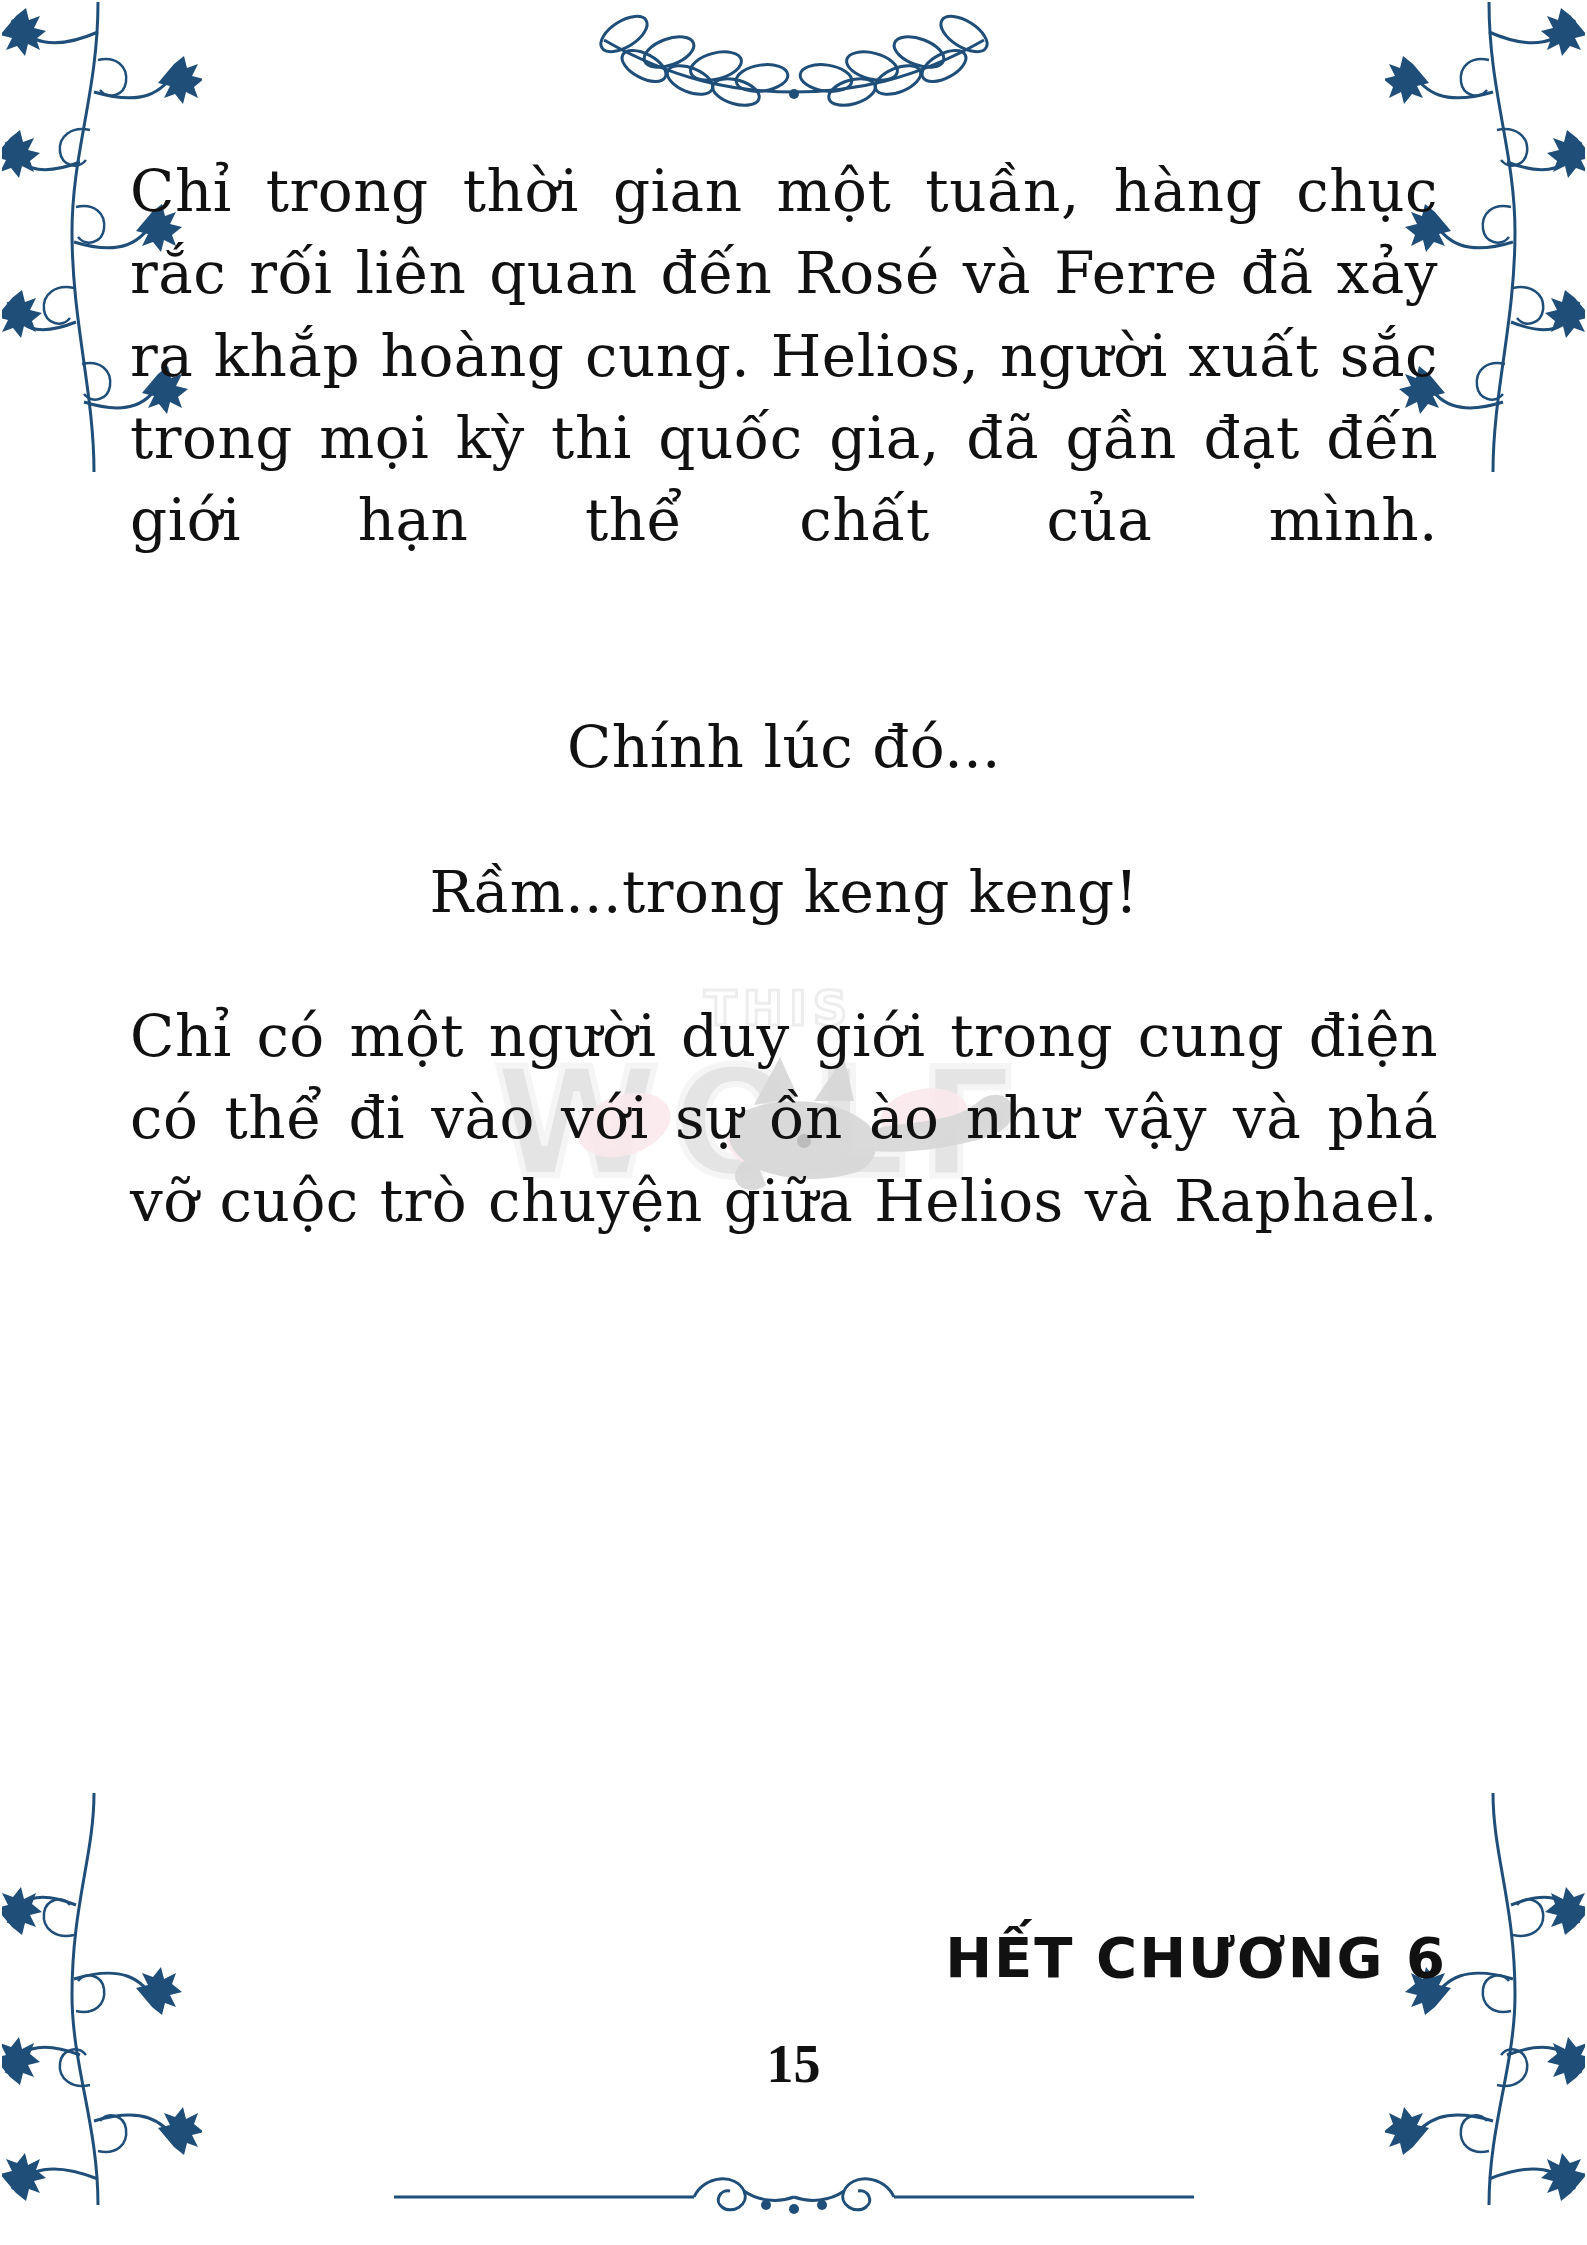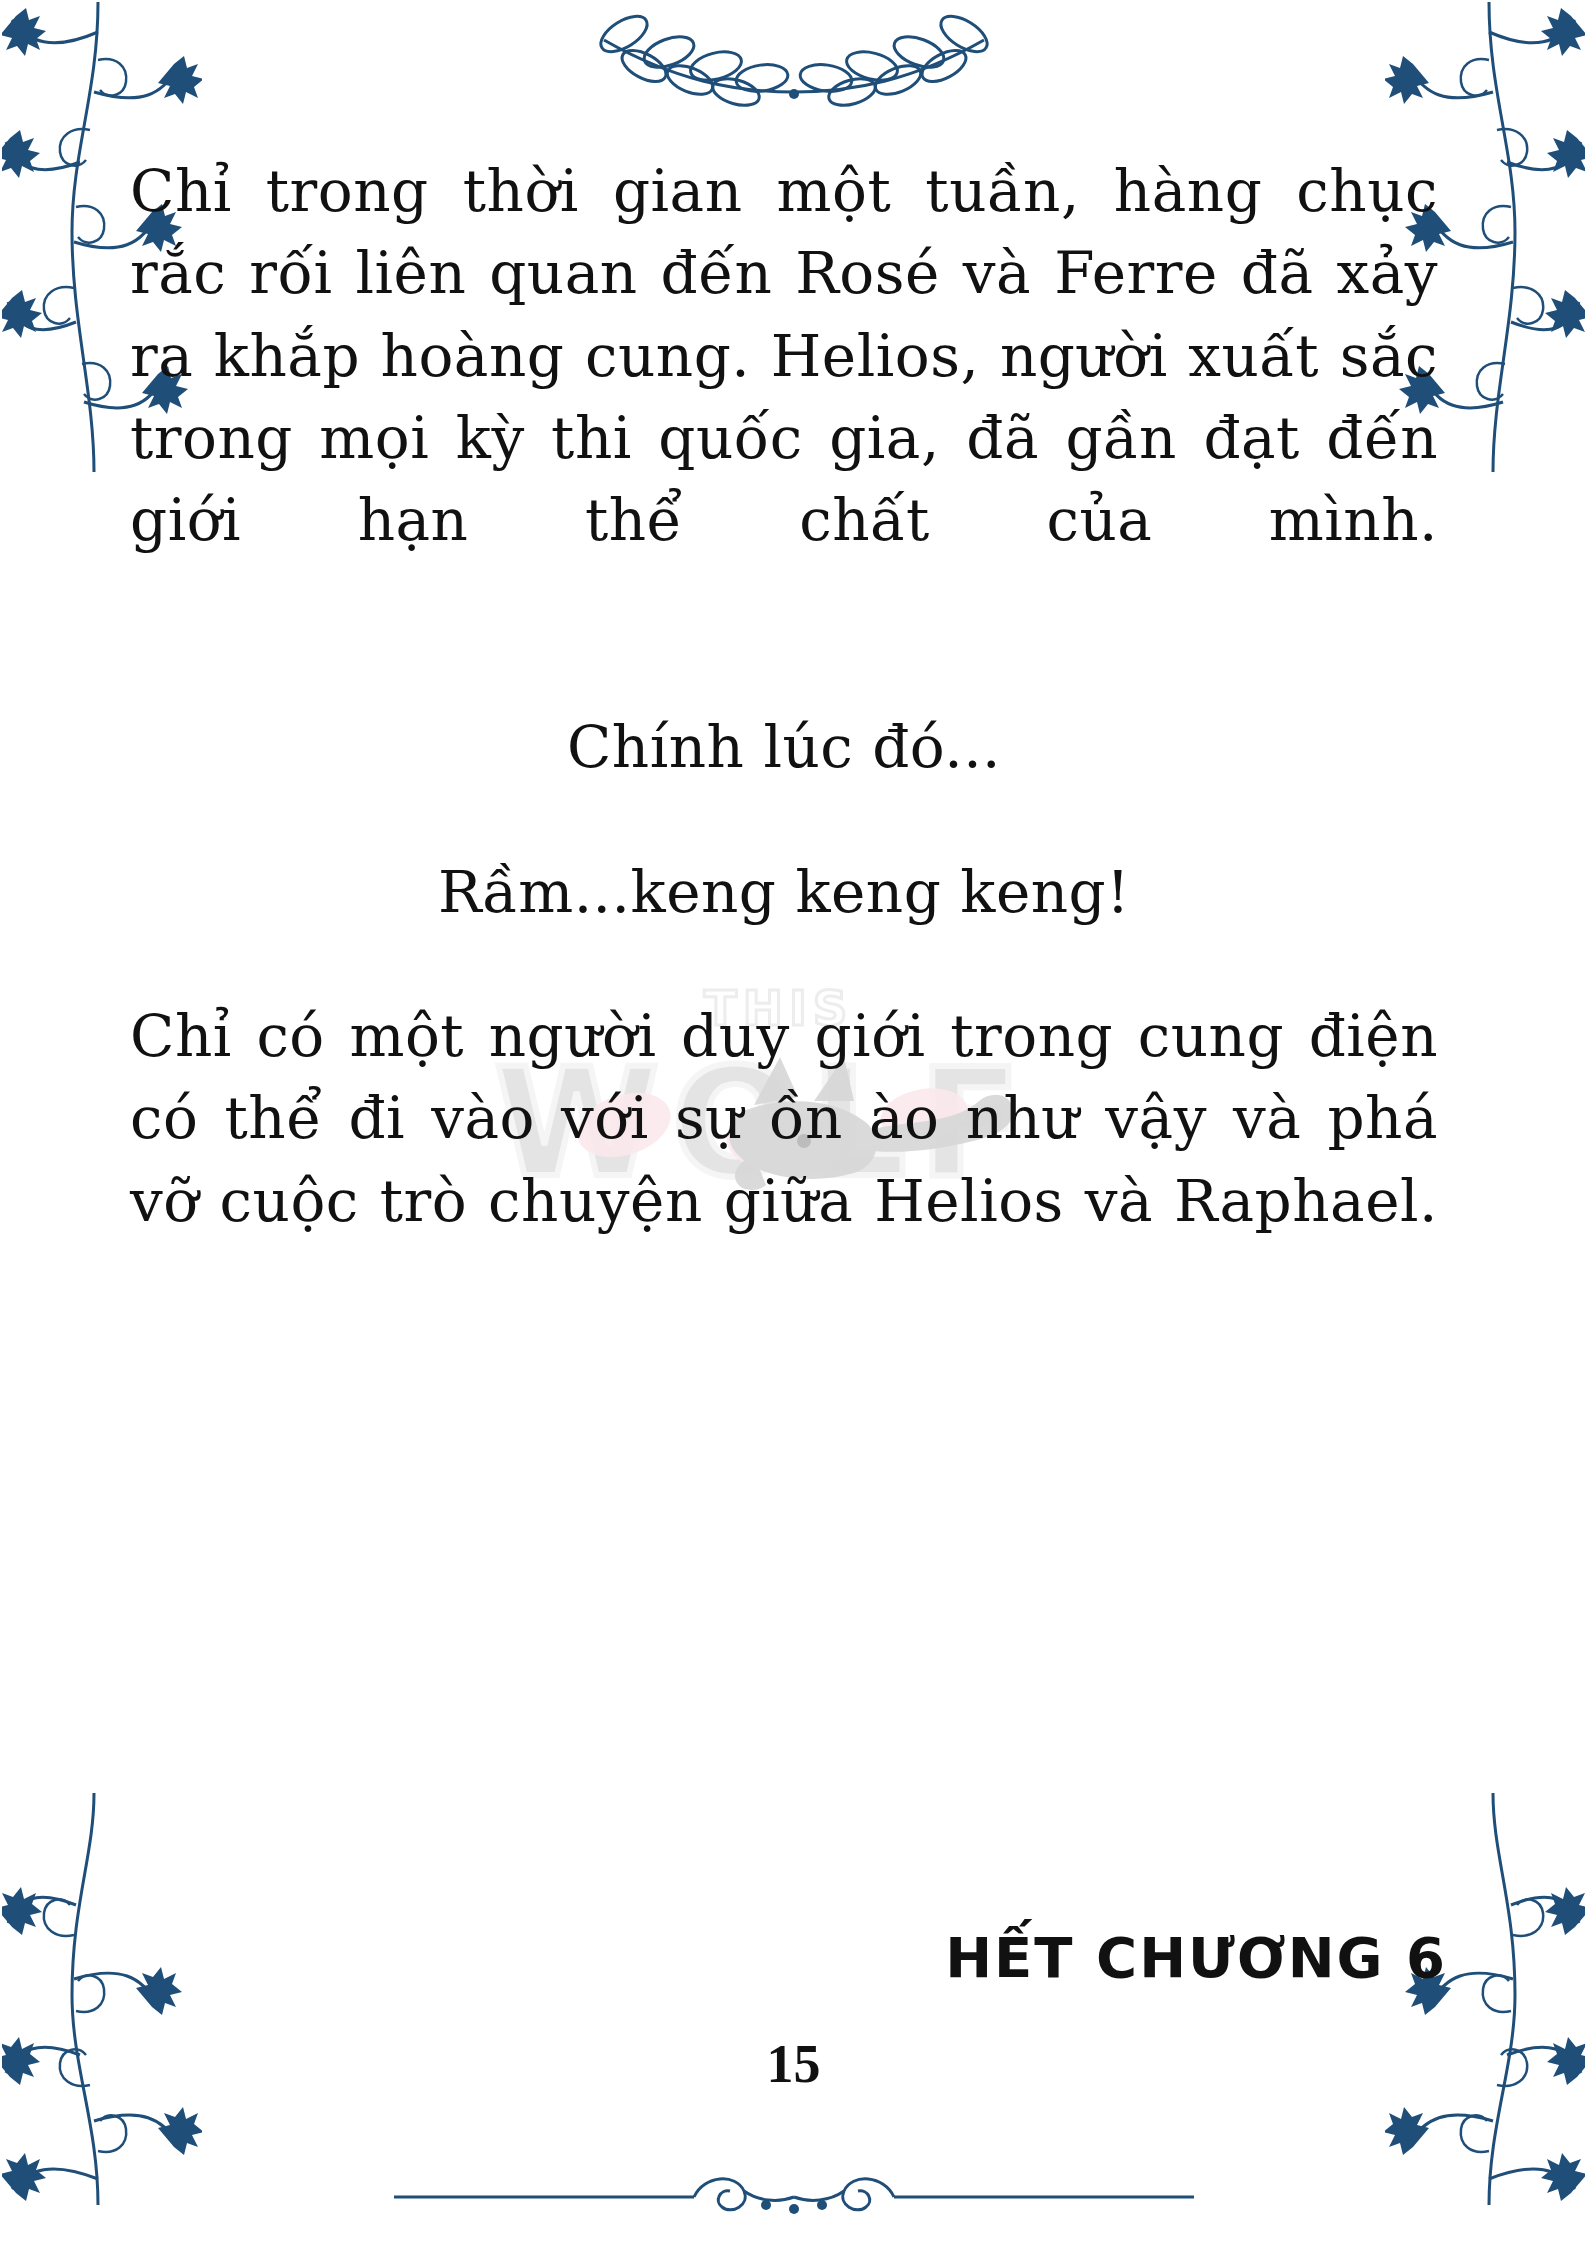--- a/index.html
+++ b/index.html
@@ -264,20 +264,20 @@
           <circle cx="350" cy="176" r="7" fill="#4a4a4a"></circle>
           <path d="M300 190 c -14 6 -22 16 -18 26 c 4 10 20 12 30 4z"></path>
         </g>
       </g>
     </svg>
   </div>
 
   <div class="content">
     <p class="para">Chỉ trong thời gian một tuần, hàng chục rắc rối liên quan đến Rosé và Ferre đã xảy ra khắp hoàng cung. Helios, người xuất sắc trong mọi kỳ thi quốc gia, đã gần đạt đến giới hạn thể chất của mình.</p>
     <p class="para para-short">Chính lúc đó...</p>
-    <p class="para para-short">Rầm...keng keng keng!</p>
+    <p class="para para-short">Rầm...trong keng keng!</p>
     <p class="para">Chỉ có một người duy giới trong cung điện có thể đi vào với sự ồn ào như vậy và phá vỡ cuộc trò chuyện giữa Helios và Raphael.</p>
   </div>
 
   <div class="chapter-end">HẾT CHƯƠNG 6</div>
   <div class="page-number">15</div>
 
 </div>
 
 </body></html>

